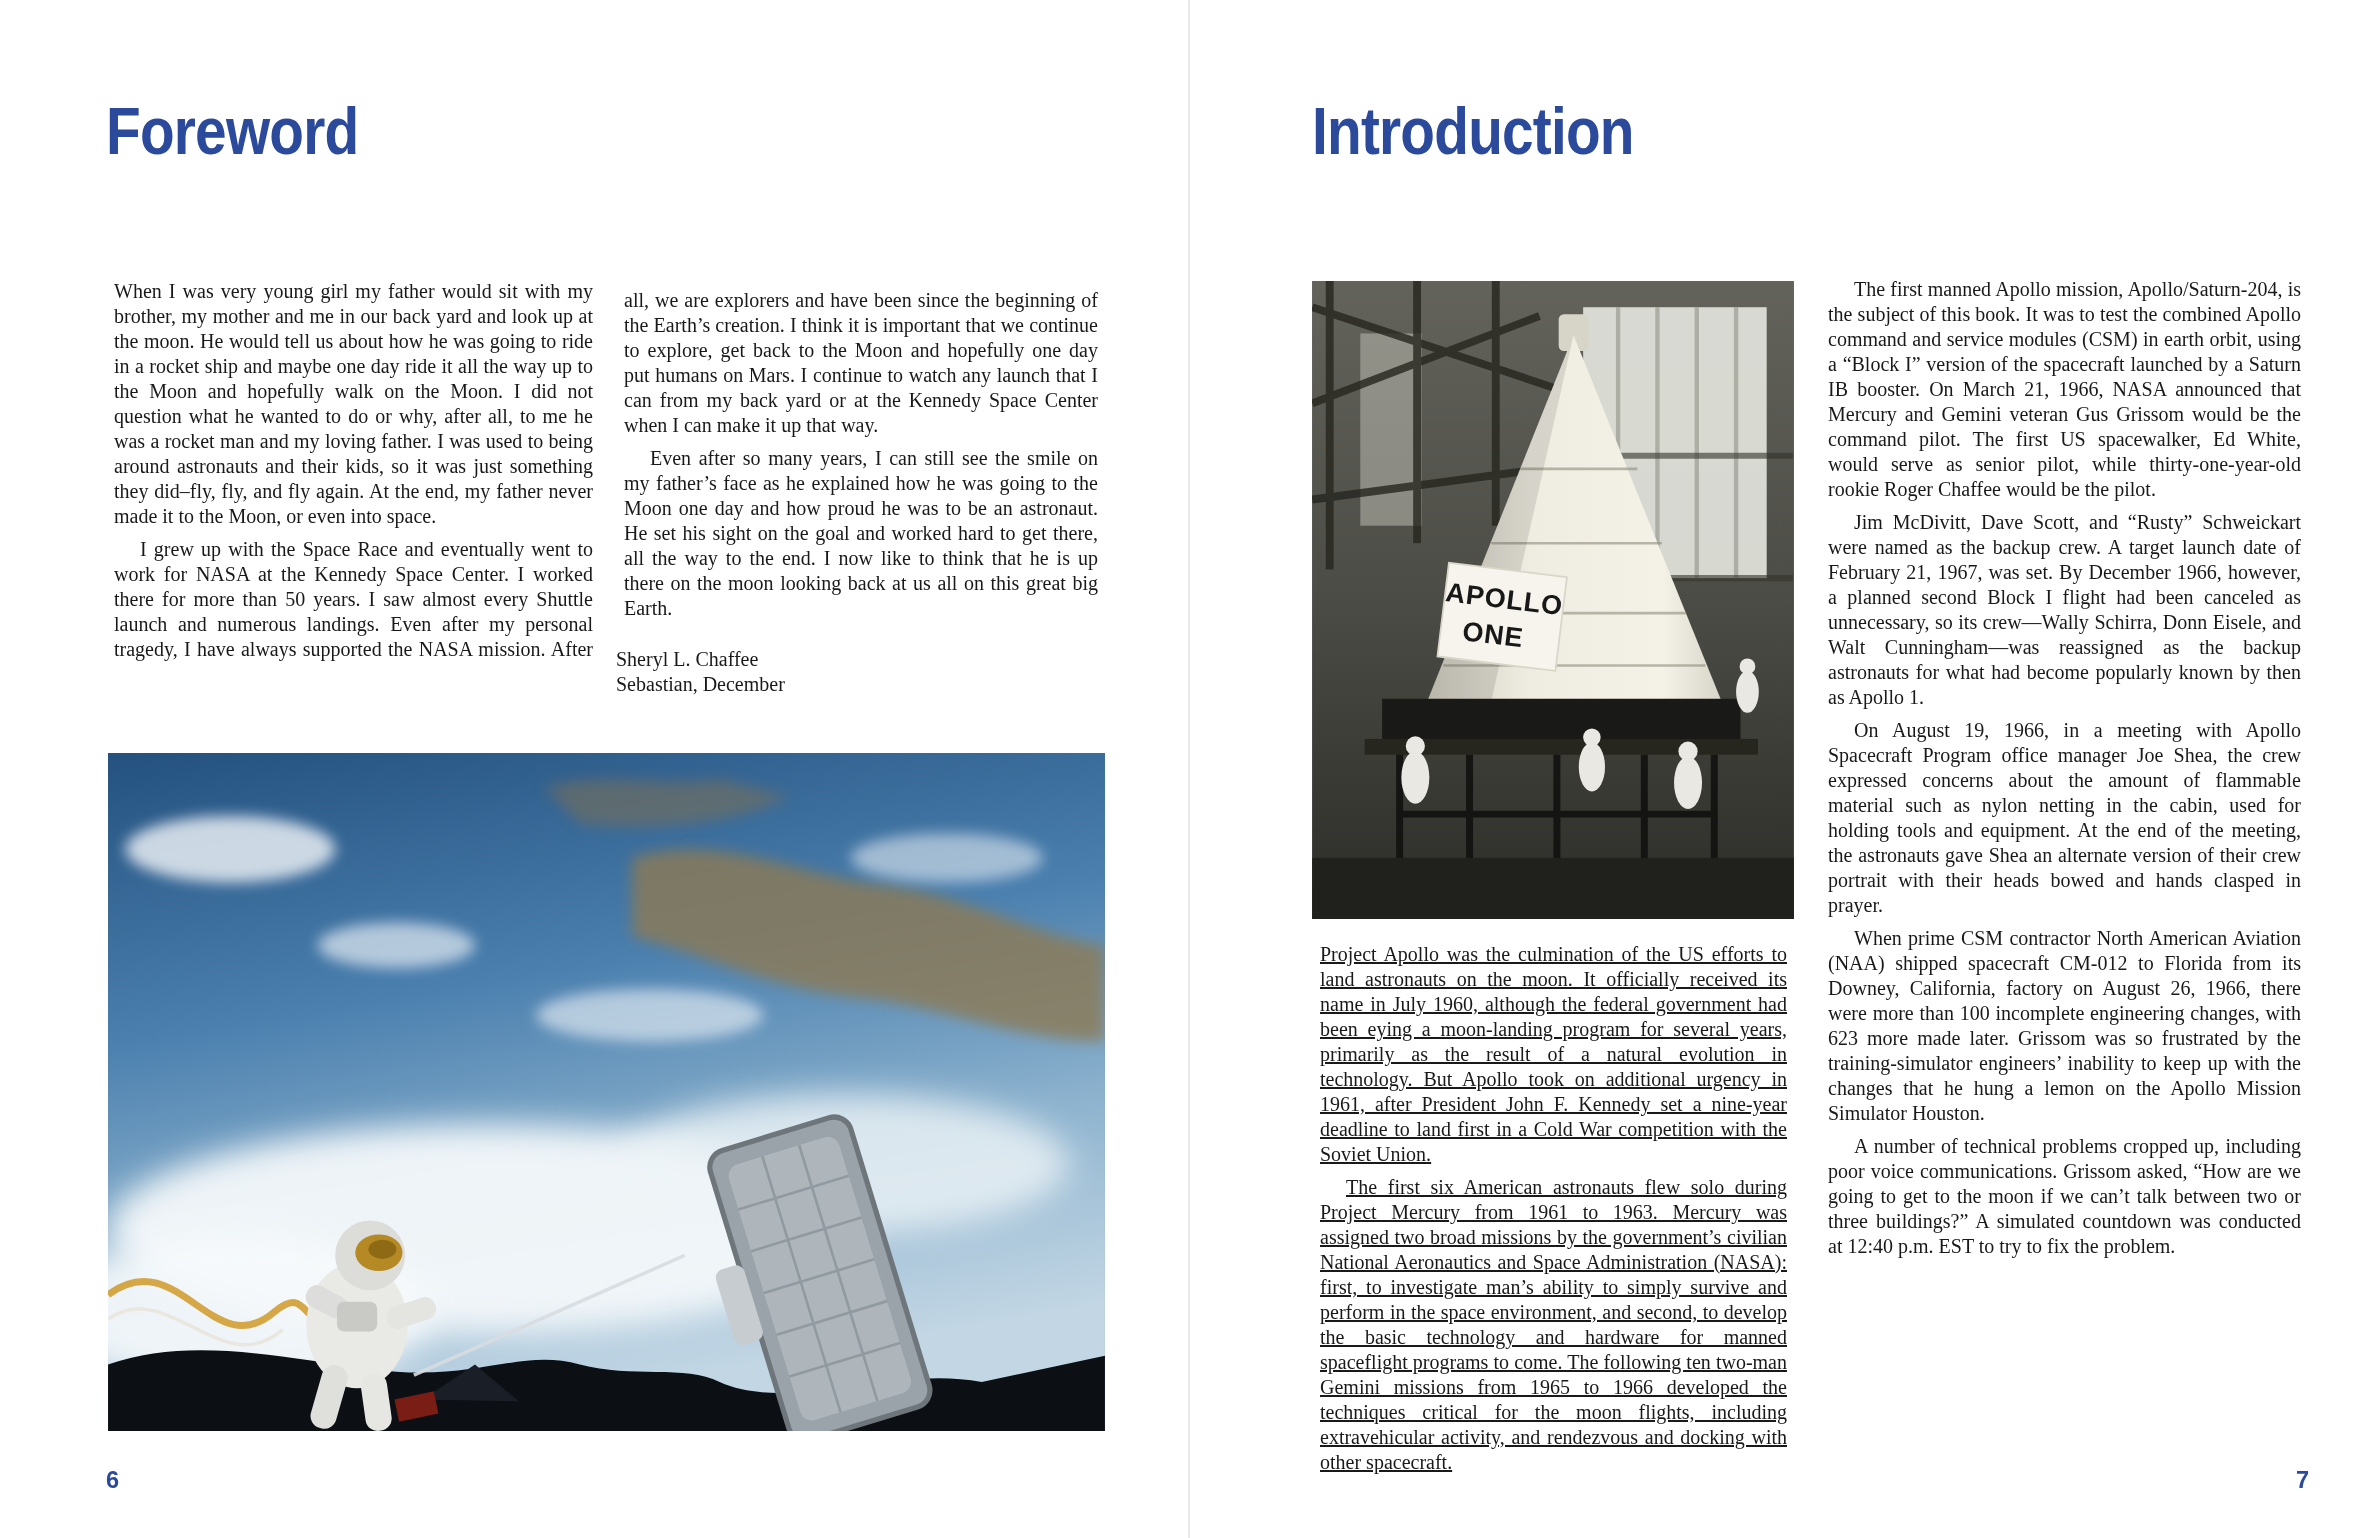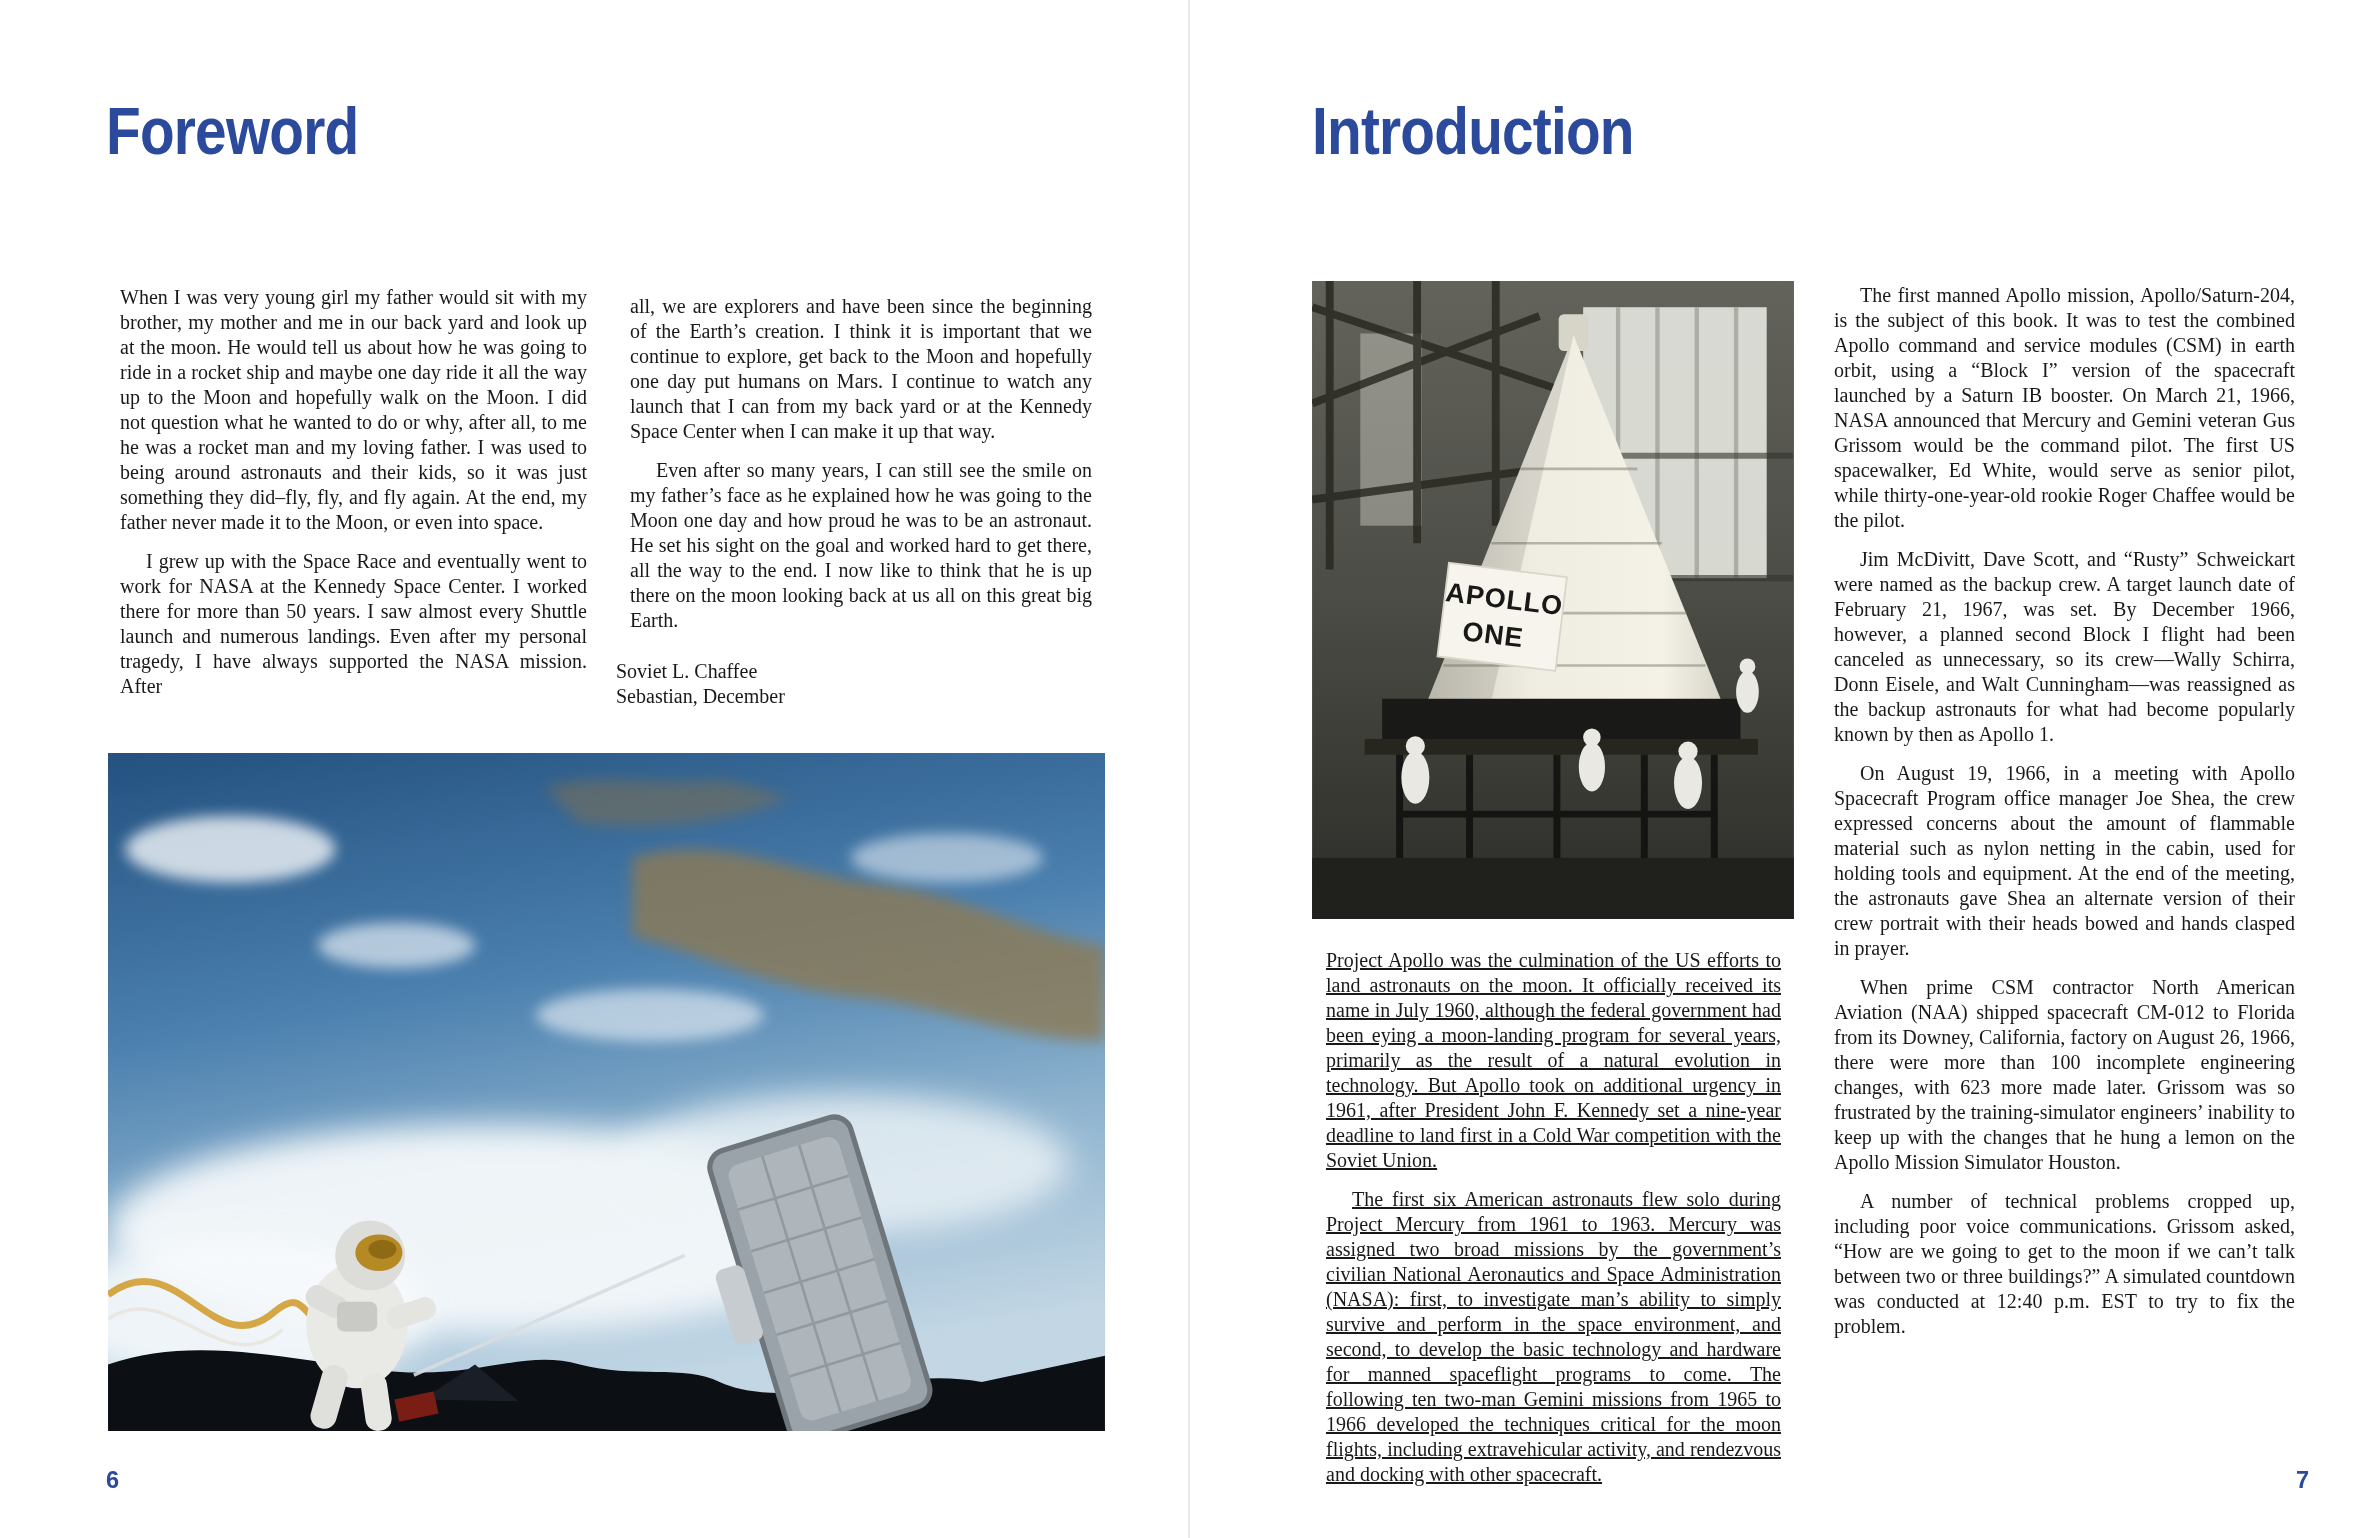--- a/index.html
+++ b/index.html
@@ -14,21 +14,21 @@
   .heading{
     position:absolute;
     font-family:"Liberation Sans", sans-serif;
     font-weight:700;font-size:66px;letter-spacing:-0.9px;color:#2b4a9b;
     transform:scaleX(0.86);transform-origin:left top;white-space:nowrap;
   }
   .bodycol{
     position:absolute;font-size:20px;line-height:25px;
     text-align:justify;color:#191919;
   }
-  .bodycol p{margin:14px;}
+  .bodycol p{margin:8px;}
   p.indent{text-indent:26px;}
   p.cont{text-align-last:justify;}
   .sig{margin-top:26px;text-align:left;line-height:25px;}
   .sig div{margin:0;}
   .pagenum{
     position:absolute;font-family:"Liberation Sans", sans-serif;
     font-weight:700;font-size:23.6px;color:#2b4a9b;
   }
   .photo{position:absolute;overflow:hidden;background:#777;}
   .photo svg{display:block;}
@@ -44,21 +44,21 @@
 
   <div class="bodycol" style="left:106px;top:271px;width:495px;">
     <p>When I was very young girl my father would sit with my brother, my mother and me in our back yard and look up at the moon. He would tell us about how he was going to ride in a rocket ship and maybe one day ride it all the way up to the Moon and hopefully walk on the Moon. I did not question what he wanted to do or why, after all, to me he was a rocket man and my loving father. I was used to being around astronauts and their kids, so it was just something they did–fly, fly, and fly again. At the end, my father never made it to the Moon, or even into space.</p>
     <p class="indent cont">I grew up with the Space Race and eventually went to work for NASA at the Kennedy Space Center. I worked there for more than 50 years. I saw almost every Shuttle launch and numerous landings. Even after my personal tragedy, I have always supported the NASA mission. After</p>
   </div>
 
   <div class="bodycol" style="left:616px;top:280px;width:490px;">
     <p>all, we are explorers and have been since the beginning of the Earth’s creation. I think it is important that we continue to explore, get back to the Moon and hopefully one day put humans on Mars. I continue to watch any launch that I can from my back yard or at the Kennedy Space Center when I can make it up that way.</p>
     <p class="indent">Even after so many years, I can still see the smile on my father’s face as he explained how he was going to the Moon one day and how proud he was to be an astronaut. He set his sight on the goal and worked hard to get there, all the way to the end. I now like to think that he is up there on the moon looking back at us all on this great big Earth.</p>
     <div class="sig">
-      <div>Soviet L. Chaffee</div>
+      <div>Sheryl L. Chaffee</div>
       <div>Sebastian, December</div>
     </div>
   </div>
 
   <div class="photo" style="left:108px;top:753px;width:997px;height:678px;">
     <svg width="997" height="678" viewBox="0 0 1141 776">
       <defs>
         <linearGradient id="ocean" x1="0" y1="0" x2="0.25" y2="1">
           <stop offset="0" stop-color="#24517f"></stop>
           <stop offset="0.40" stop-color="#4a7fae"></stop>

